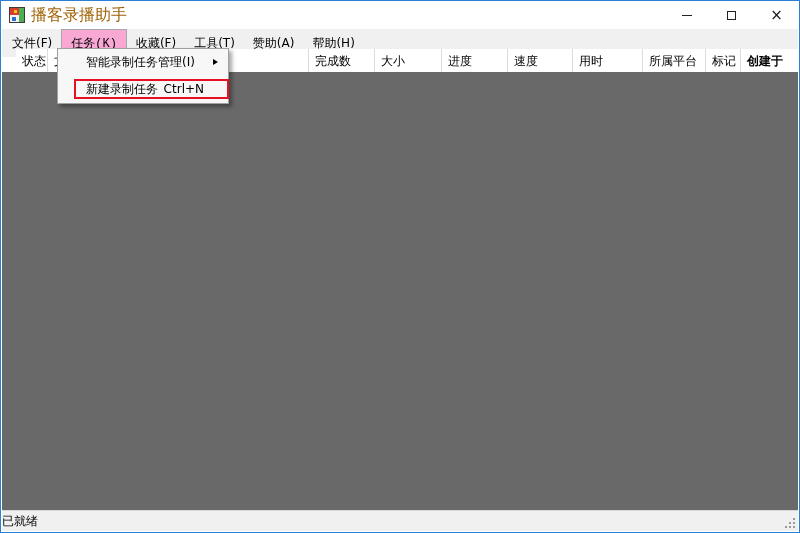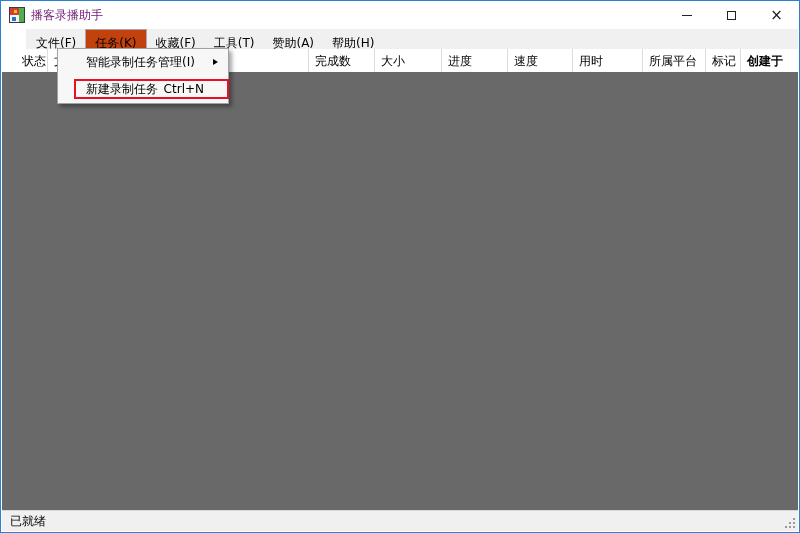--- a/index.html
+++ b/index.html
@@ -11,38 +11,37 @@
     border: 1px solid var(--window_border, #2b7fd5);
     background: #fff; overflow: hidden;
   }
 
   
   .titlebar {
     position: absolute; left:0; top:0; right:0; height:28px;
     background:#fff; display:flex; align-items:center;
   }
   .app-icon { width:16px; height:16px; margin:0 6px 0 8px; flex:0 0 auto; }
-  .title-text { font-size:12px; color:#701a75; }
+  .title-text { font-size:16px; color:#a16207; }
   .win-controls { margin-left:auto; display:flex; height:100%; }
   .win-btn { width:45px; height:100%; display:flex; align-items:center; justify-content:center; color:#222; }
   .glyph-min { display:block; width:10px; border-top:1px solid #222; }
   .glyph-max { display:block; width:9px; height:9px; border:1px solid #222; }
   .glyph-close { font-size:15px; line-height:1; }
 
   
   .menubar {
     position:absolute; left:1px; right:1px; top:28px; height:28px;
     background: var(--chrome_bg,#f0f0f0); display:flex; align-items:stretch;
     padding-left:1px;
-    margin-left:24px;
   }
   .mi { padding:0 9px; display:flex; align-items:center; }
   .mi.open {
-    background:#c2410c;
-    border:1px solid #a8a8a8; border-bottom:none;
+    background:#f9a8d4;
+    border:1px solid #a8a8a8; border-bottom:none;font-family:Liberation Mono, monospace;
   }
 
   
   .list-header {
     position:absolute; left:15px; right:1px; top:48px; height:23px;
     background:#fff; display:flex;
   }
   .hc {
     height:100%; padding:4px 0 0 6px; border-right:1px solid #dcdcdc;
     white-space:nowrap; overflow:hidden; flex:0 0 auto;
@@ -54,21 +53,21 @@
   
   .content {
     position:absolute; left:1px; right:1px; top:71px; bottom:22px;
     background: var(--content_bg,#696969);
   }
 
   
   .statusbar {
     position:absolute; left:1px; right:1px; bottom:1px; height:21px;
     background: var(--chrome_bg,#f0f0f0); border-top:1px solid #d7d7d7;
-    display:flex; align-items:center; padding-left:8px;
+    display:flex; align-items:center; padding-left:0;
   }
   .grip { position:absolute; right:2px; bottom:2px; }
 
   
   .menu-popup {
     position:absolute; left:56px; top:47px; width:172px;
     background:#f7f7f7; border:1px solid #a0a0a0;
     box-shadow: 3px 3px 4px rgba(0,0,0,0.35);
     padding:3px 0 4px 0; z-index:10;
   }

